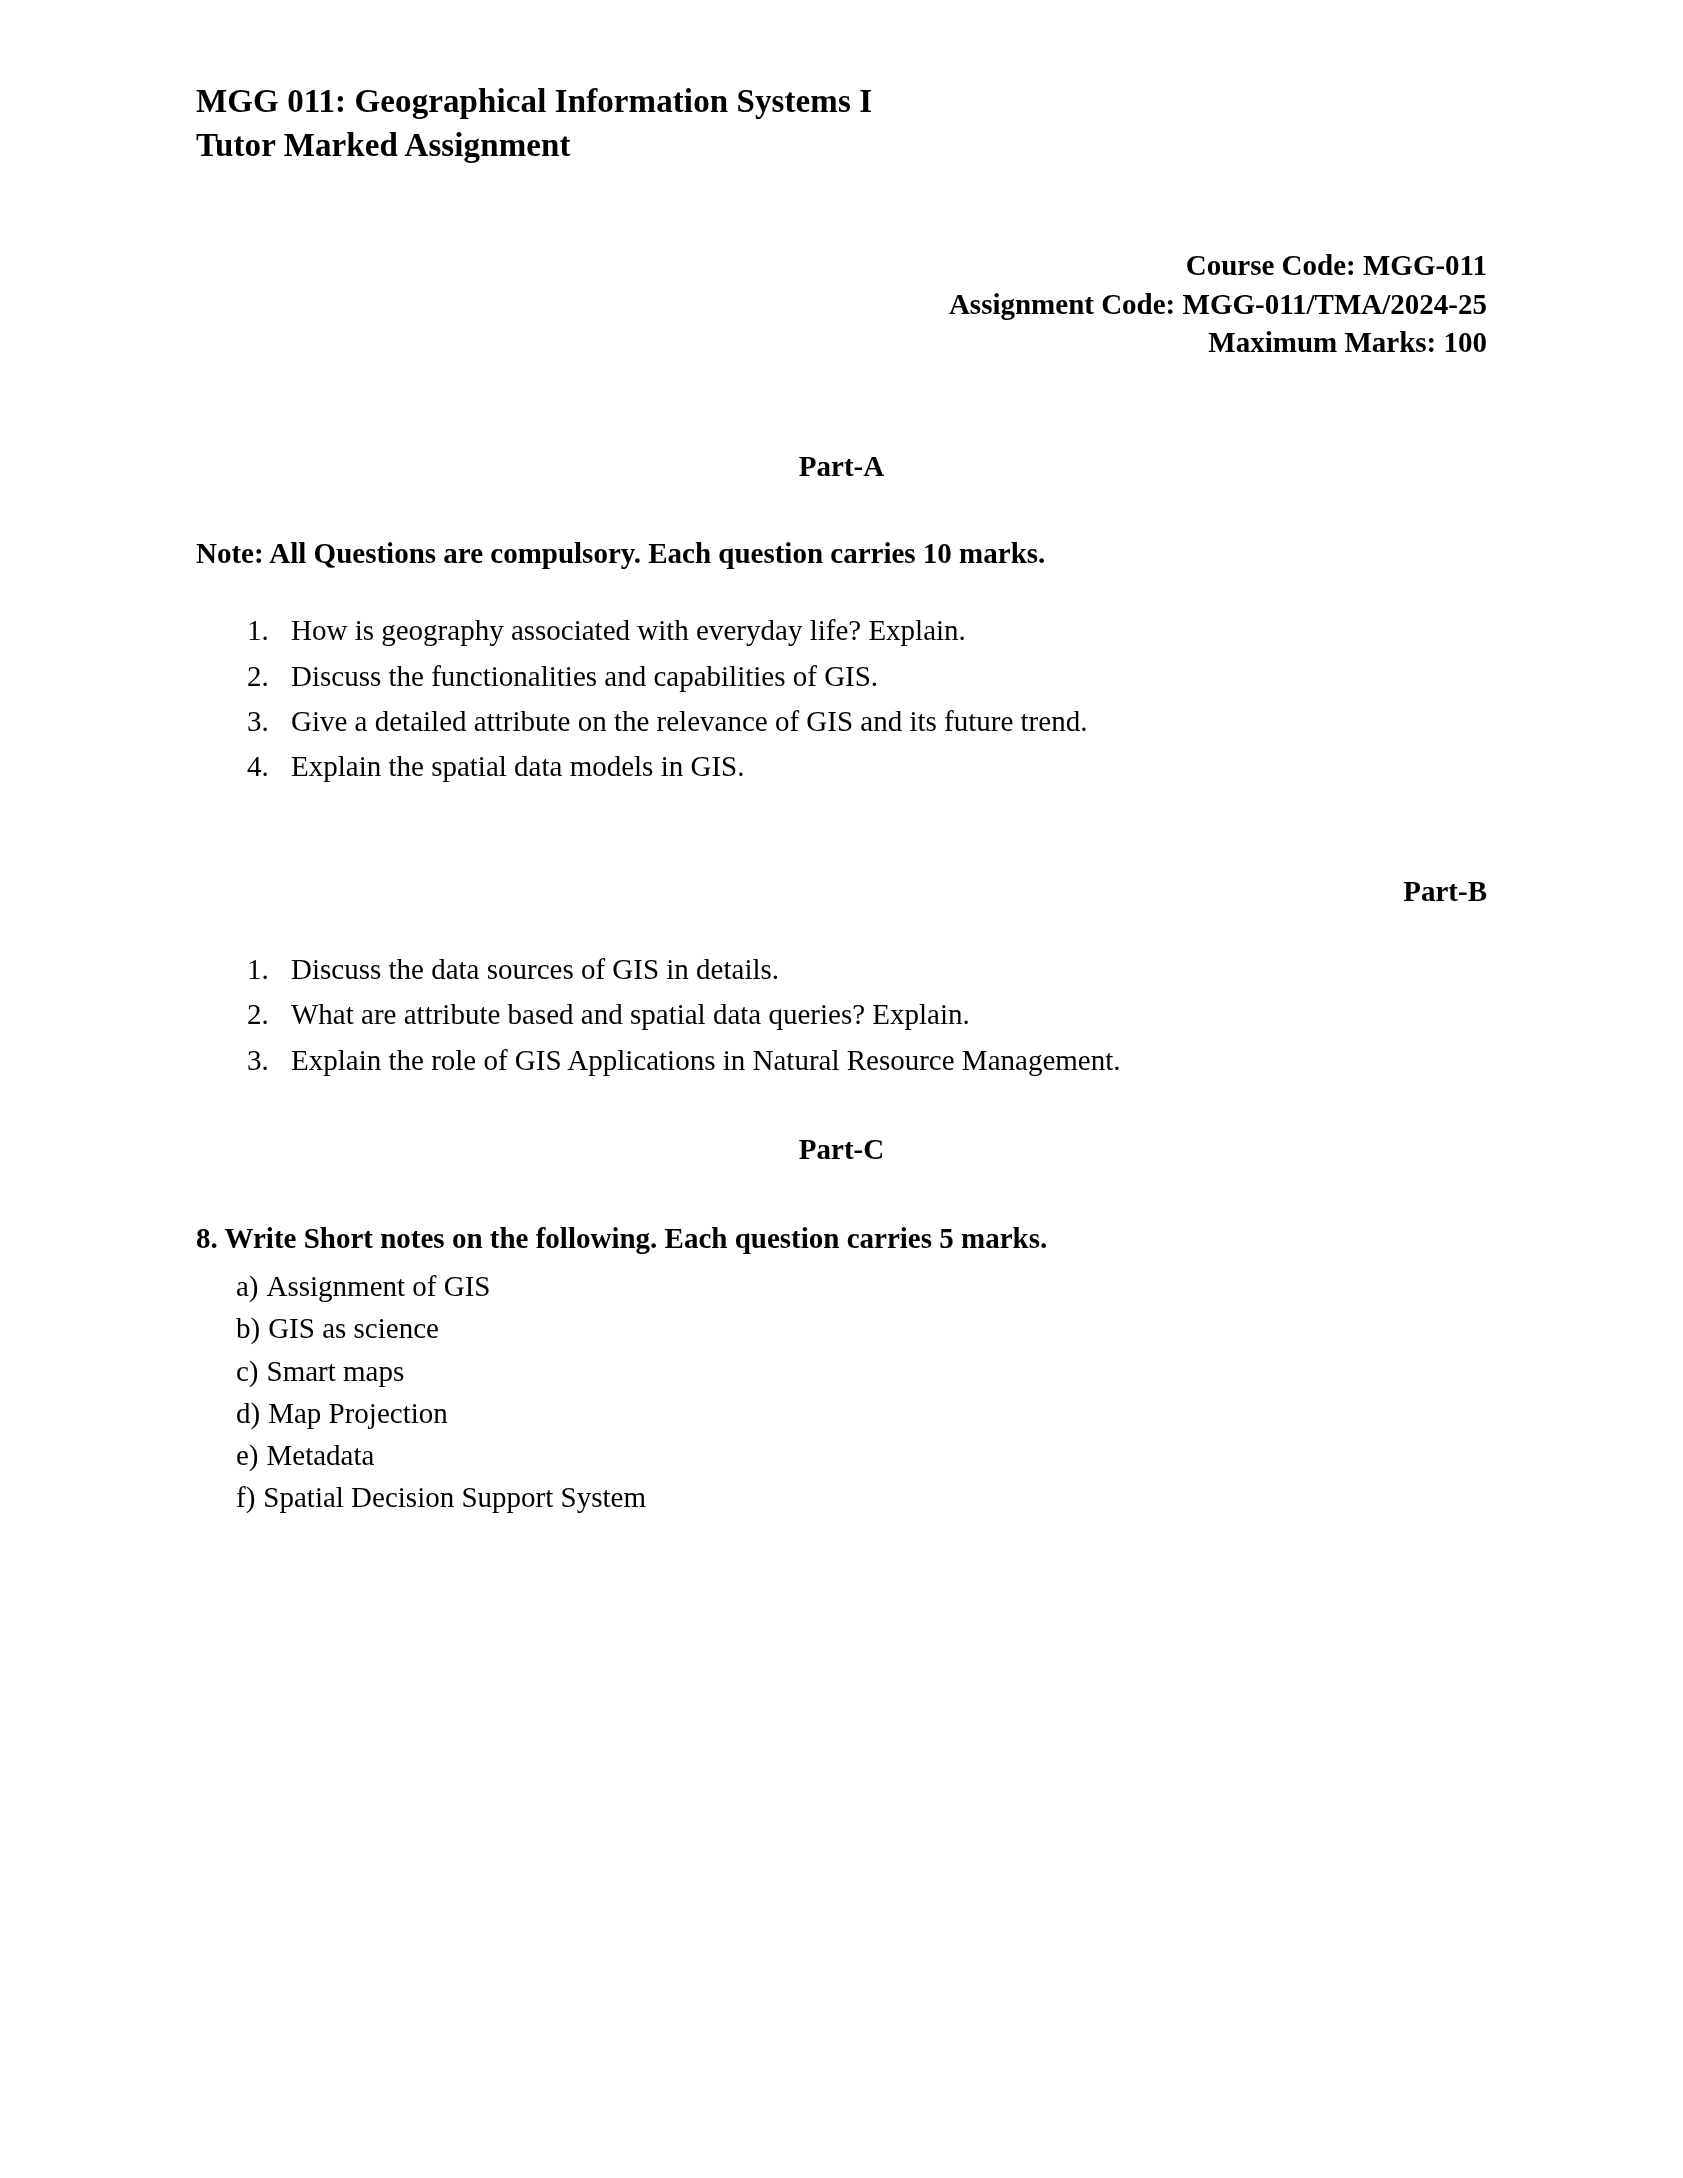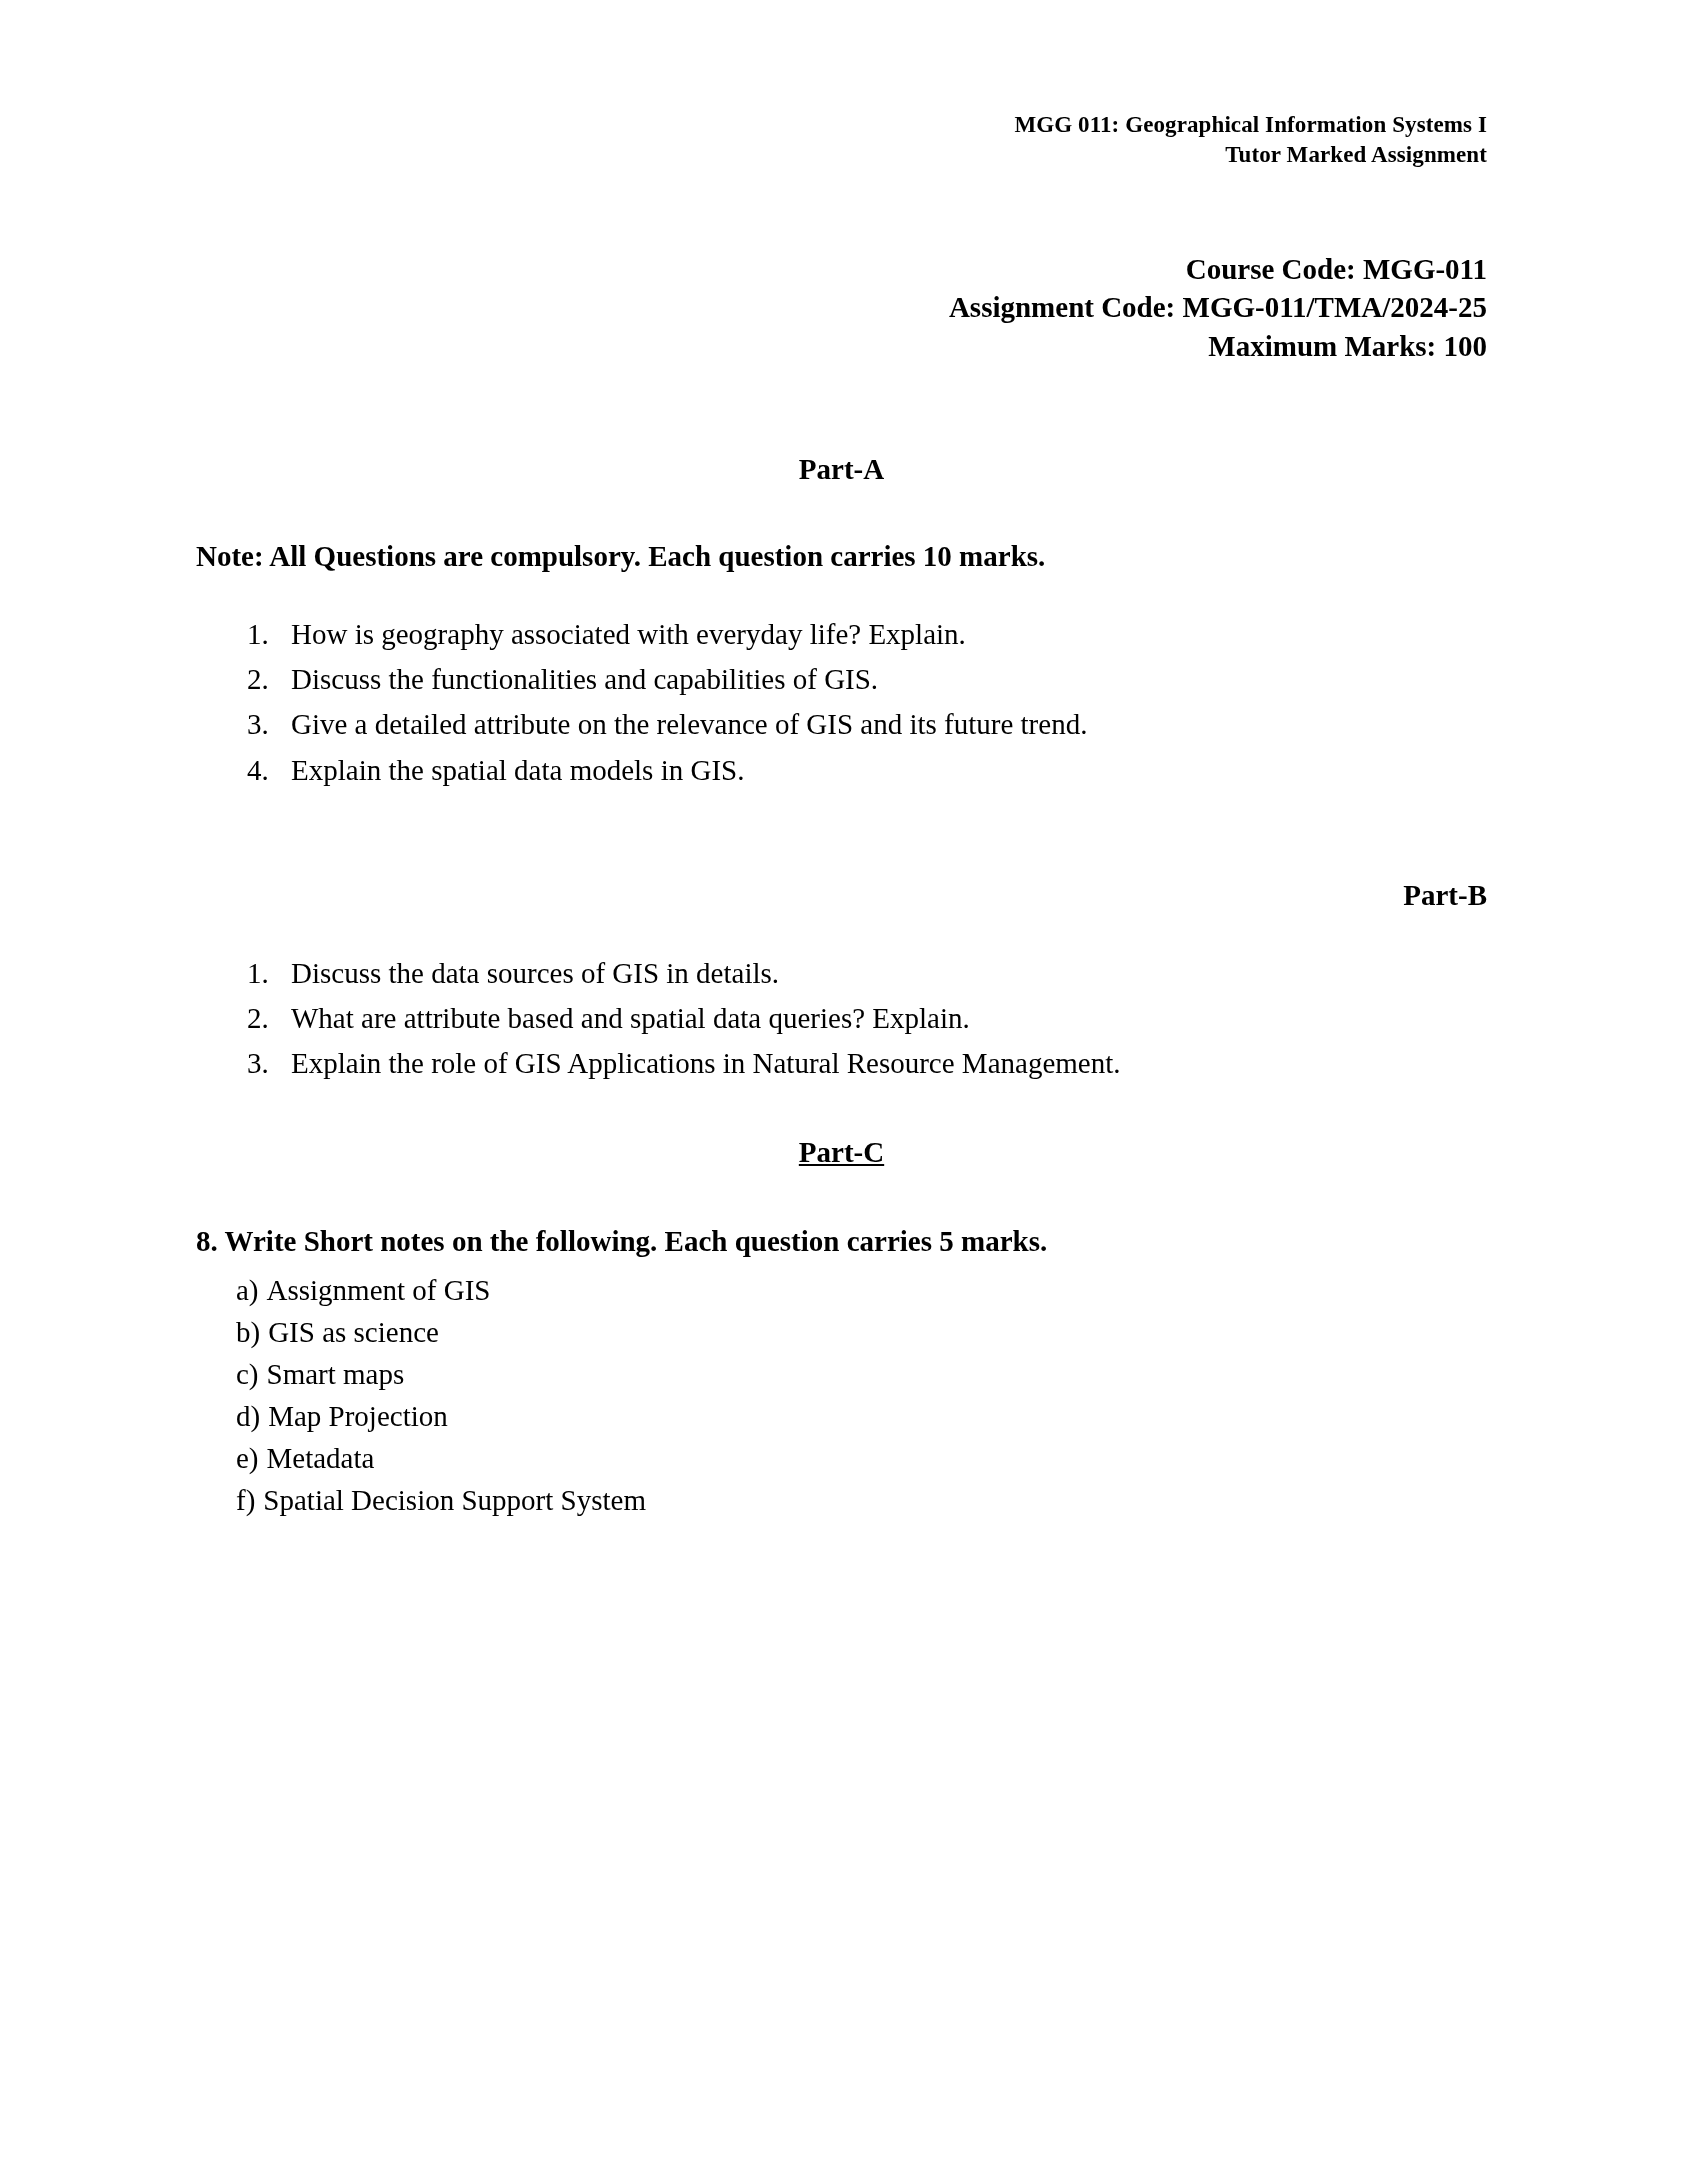--- a/index.html
+++ b/index.html
@@ -24,26 +24,26 @@
   }
   .content {
     position: absolute;
     left: 196px;
     top: 0;
     width: 1291px;
   }
 
   
   .doc-title {
-    text-align: right;
-    font-weight: bold;
-    font-size: 23px;
+    text-align: left;
+    font-weight: bold;
+    font-size: 33px;
     line-height: 1.32;
     margin: 0;
-    padding-top: 110px;
+    padding-top: 80px;
     letter-spacing: 0.1px;
   }
   .doc-title .title-line {
     display: block;
   }
 
   
   .meta-block {
     text-align: right;
     font-weight: bold;
@@ -60,21 +60,21 @@
   
   .part-heading {
     text-align: center;
     font-weight: bold;
     font-size: 29px;
     margin: 0;
     line-height: 1.2;
   }
   .part-a-heading { padding-top: 87px; }
   .part-b-heading { padding-top: 85px; text-align: right; }
-  .part-c-heading { padding-top: 49px; text-decoration: underline; }
+  .part-c-heading { padding-top: 49px; }
 
   
   .section-note {
     font-weight: bold;
     font-size: 29px;
     margin: 0;
     line-height: 1.2;
     text-align: left;
   }
   .note-a { padding-top: 52px; }

